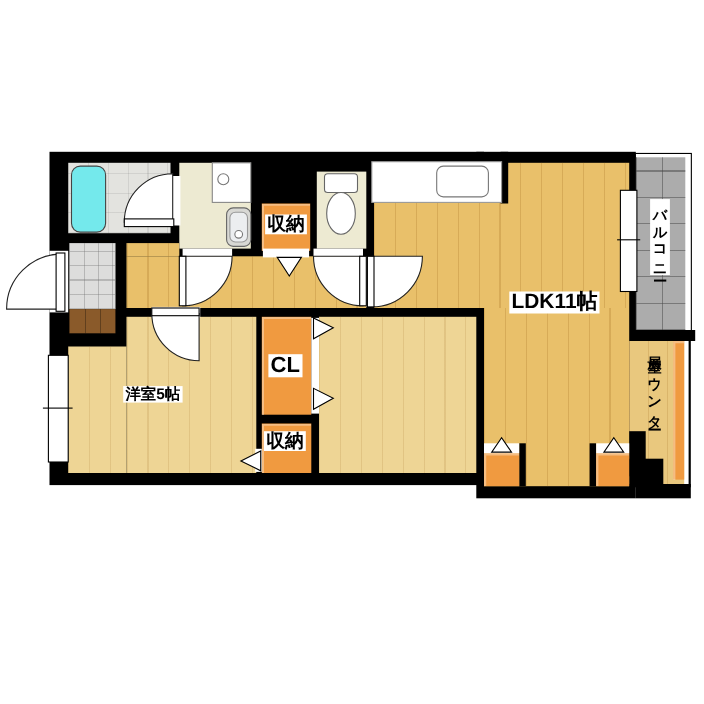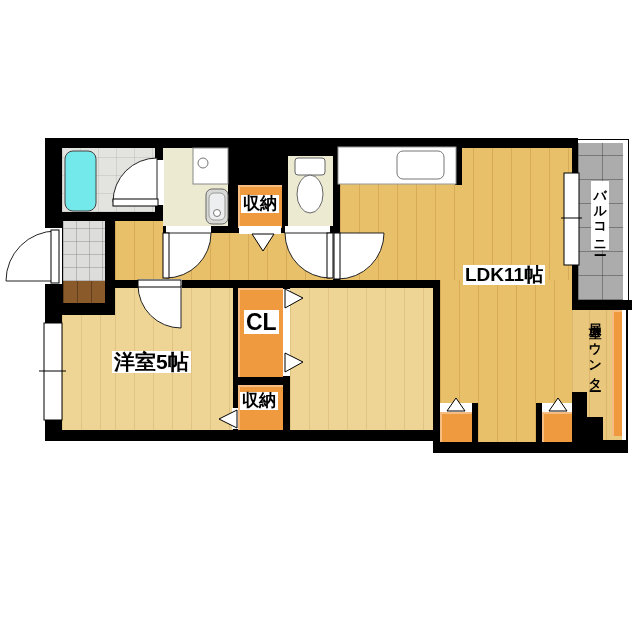--- a/index.html
+++ b/index.html
@@ -119,20 +119,20 @@
     <rect x="206" y="189" width="22" height="35" rx="6" fill="#d8d8d4" stroke="#666"></rect>
     <rect x="209" y="193" width="16" height="27" rx="5" fill="#eceef0" stroke="#999"></rect>
     <circle cx="217" cy="213" r="3.5" fill="#fff" stroke="#777"></circle>
     <rect x="295" y="158" width="30" height="17" rx="3" fill="#fff" stroke="#666"></rect>
     <ellipse cx="310" cy="194" rx="13" ry="19" fill="#fff" stroke="#666"></ellipse>
     <rect x="338" y="147" width="118" height="37" fill="#fff" stroke="#999"></rect>
     <rect x="397" y="151" width="47" height="28" rx="6" fill="#fff" stroke="#777"></rect>
   </svg>
 
   <div class="lbl" style="left:463px;top:265px;font-size:19px">LDK11帖</div>
-  <div class="lbl" style="left:112px;top:351px;font-size:21px">洋室5帖</div>
-  <div class="lbl" style="left:244px;top:310px;font-size:23px">CL</div>
+  <div class="lbl" style="left:112px;top:351px;font-size:14px">洋室5帖</div>
+  <div class="lbl" style="left:244px;top:322px;font-size:20px">CL</div>
   <div class="lbl" style="left:241px;top:195px;font-size:17px">収納</div>
   <div class="lbl" style="left:240px;top:392px;font-size:17px">収納</div>
   <div class="lbl vert" style="left:591px;top:181px;font-size:13px">バルコニー</div>
   <div class="lbl vert nobg" style="left:588px;top:313px;font-size:13px">展望カウンター</div>
 
 </div>
 
 </body></html>

